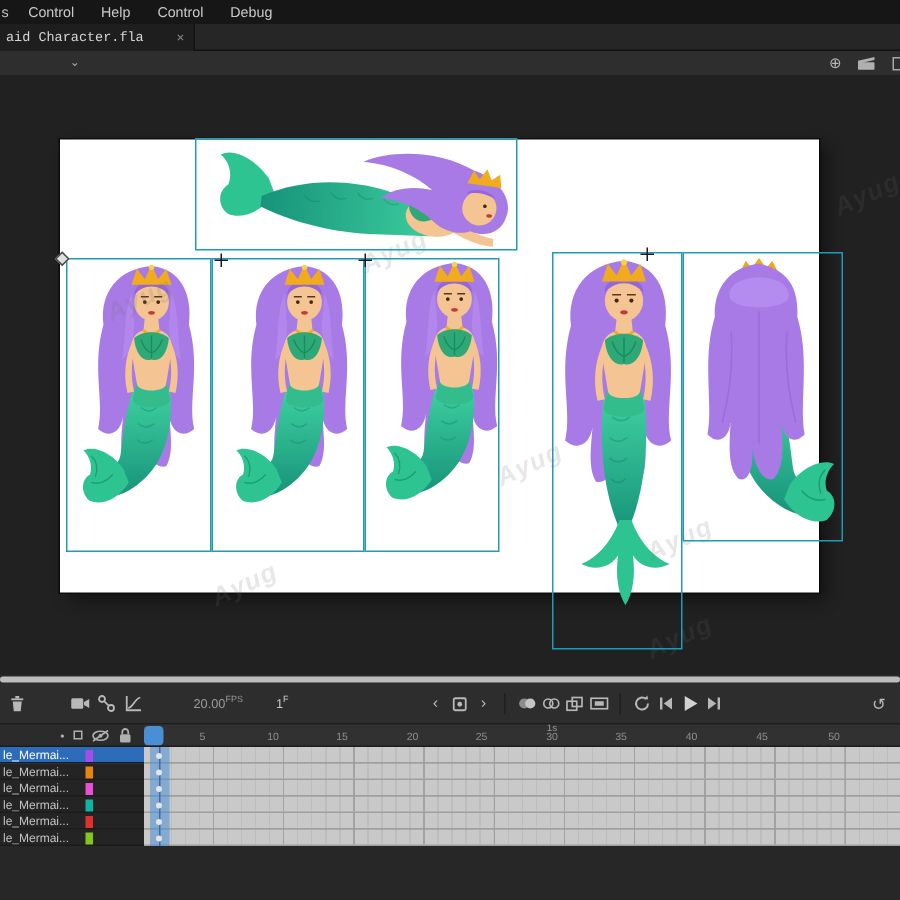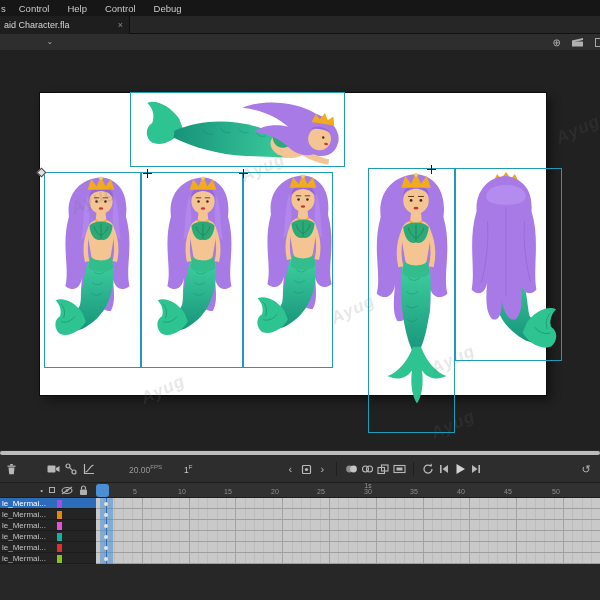--- a/index.html
+++ b/index.html
@@ -7,21 +7,21 @@
   .app{position:relative;width:600px;height:600px;overflow:hidden;background:#1d1d1d;
        font-family:"Liberation Sans",sans-serif;-webkit-font-smoothing:antialiased;}
   
   .menubar{position:absolute;left:0;top:0;width:600px;height:16px;background:#161616;
            display:flex;align-items:center;gap:0;color:#c9c9c9;font-size:9.5px;}
   .menubar .mi{padding:0 9px;cursor:default;}
   .menubar .mi.frag{padding:0 4px 0 1px;}
   .tabbar{position:absolute;left:0;top:16px;width:600px;height:18px;background:#262626;border-bottom:1px solid #111;}
   .tab{position:absolute;left:0;top:0;height:18px;width:130px;background:#1e1e1e;border-right:1px solid #111;
        display:flex;align-items:center;color:#d6d6d6;font-size:9px;padding:0 4px;}
-  .tab .ttl{white-space:nowrap;overflow:hidden;}
+  .tab .ttl{white-space:nowrap;overflow:hidden;font-family:Liberation Mono, monospace;}
   .tab .cls{margin-left:auto;color:#8a8a8a;font-size:9px;padding:0 2px;}
   .editbar{position:absolute;left:0;top:34px;width:600px;height:16px;background:#2e2e2e;
            display:flex;align-items:center;color:#c9c9c9;font-size:9px;}
   .editbar .scene{padding-left:18px;margin-top:36px;}
   .editbar .chev{margin-left:16px;color:#a9a9a9;font-size:8px;line-height:6px;}
   .editbar .right{margin-left:auto;display:flex;align-items:center;gap:11px;padding-right:0;}
   .editbar .xh{font-size:10px;color:#b5b5b5;}
   .cutSquare{width:9px;height:9px;border:1.5px solid #a8a8a8;margin-right:-4px;}
   
   .canvas{position:absolute;left:0;top:50px;width:600px;height:400px;background:#212121;overflow:hidden;}

